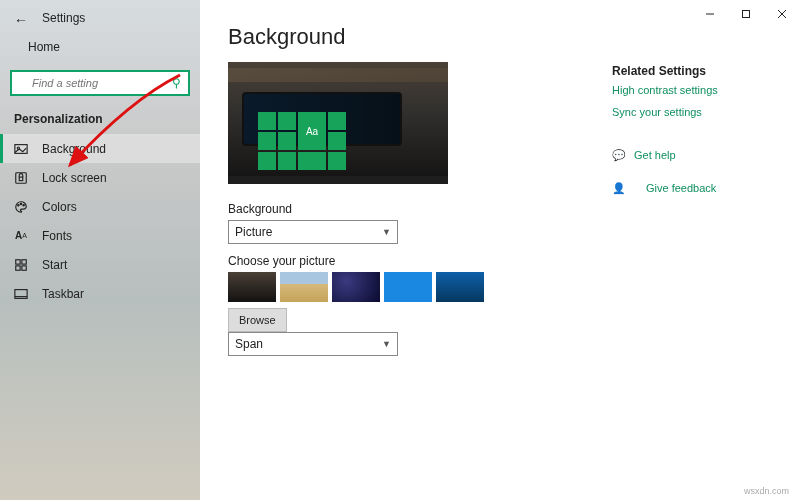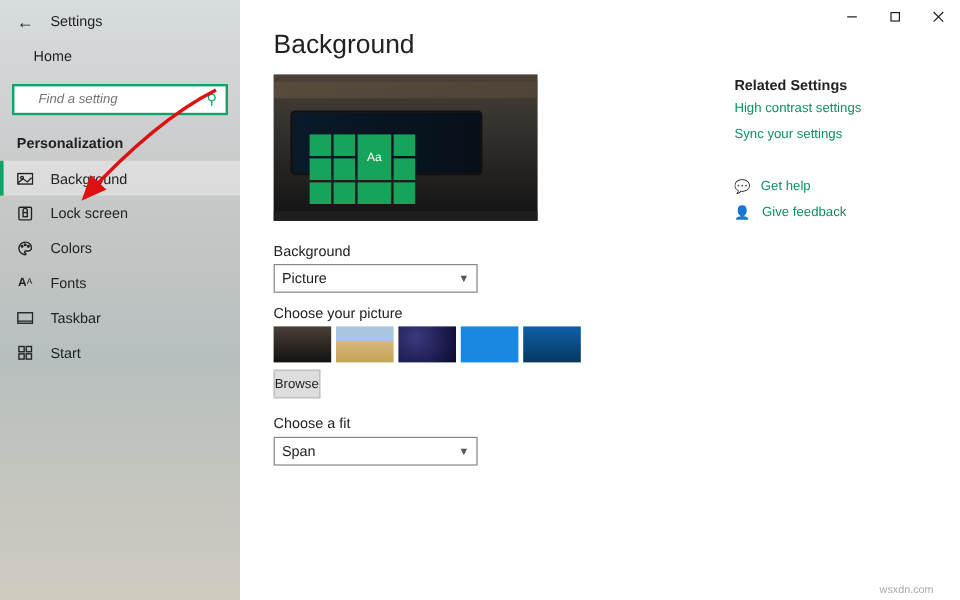--- a/index.html
+++ b/index.html
@@ -34,29 +34,29 @@
   .section-label { font-size: 12px; margin: 10px 0 4px 0; }
   .dropdown { width: 170px; height: 24px; border: 1px solid #888; background: #fff; display: flex; align-items: center; justify-content: space-between; padding: 0 6px; font-size: 12px; }
   .dropdown .chev { font-size: 9px; color: #555; }
   .thumbs { display: flex; gap: 4px; margin-top: 4px; }
   .thumb { width: 48px; height: 30px; }
   .t1 { background: linear-gradient(180deg,#4a4036,#131212); }
   .t2 { background: linear-gradient(180deg,#a8c6e0 40%,#d6b87a 40%,#c4a45a); }
   .t3 { background: radial-gradient(circle at 30% 30%,#3a3a80,#0a0a30); }
   .t4 { background: #1a88e0; }
   .t5 { background: linear-gradient(180deg,#0f5fa8,#063860); }
-  .browse { margin-top: 6px; height: 24px; padding: 0 0; background: #ddd; border: 1px solid #bbb; font-size: 11px; display: inline-flex; align-items: center; }
+  .browse { margin-top: 6px; height: 24px; padding: 0 10px; background: #ddd; border: 1px solid #bbb; font-size: 11px; display: inline-flex; align-items: center; }
   .related { position: absolute; top: 64px; right: 28px; width: 160px; }
   .related h4 { font-size: 12px; font-weight: 600; margin-bottom: 6px; }
   .link { color: #0f8f5f; font-size: 11px; display: block; margin-bottom: 10px; text-decoration: none; }
   .help-row { display: flex; align-items: center; gap: 8px; margin-bottom: 8px; }
   .help-row .hic { width: 14px; height: 14px; font-size: 11px; display: inline-flex; align-items:center; justify-content:center; }
   .arrow-annot { position: absolute; top: 80px; left: 80px; pointer-events: none; z-index: 20; }
   .arrow-annot svg { overflow: visible; }
-  .watermark { position:absolute; bottom:4px; right:22px; font-size:9px; color:#aaa; }
+  .watermark { position:absolute; bottom:4px; right:11px; font-size:9px; color:#aaa; }
 </style>
 </head>
 <body>
 
 <div class="window">
 
   <div class="titlebar">
     <button class="titlebtn">
         <svg viewBox="0 0 10 10">
           <line x1="1" y1="5" x2="9" y2="5"></line>
@@ -128,36 +128,36 @@
       <li>
         <span class="ic">
             <span style="font-size:10px;font-weight:600;">A</span>
             <span style="font-size:7px;">A</span>
           </span>
         <span>Fonts</span>
       </li>
       <li>
         <span class="ic">
             <svg viewBox="0 0 16 16">
-              <rect x="1" y="3" width="14" height="10"></rect>
-              <line x1="1" y1="11" x2="15" y2="11"></line>
-            </svg>
-          </span>
-        <span>Taskbar</span>
-      </li>
-      <li>
-        <span class="ic">
-            <svg viewBox="0 0 16 16">
               <rect x="2" y="2" width="5" height="5"></rect>
               <rect x="9" y="2" width="5" height="5"></rect>
               <rect x="2" y="9" width="5" height="5"></rect>
               <rect x="9" y="9" width="5" height="5"></rect>
             </svg>
           </span>
         <span>Start</span>
+      </li>
+      <li>
+        <span class="ic">
+            <svg viewBox="0 0 16 16">
+              <rect x="1" y="3" width="14" height="10"></rect>
+              <line x1="1" y1="11" x2="15" y2="11"></line>
+            </svg>
+          </span>
+        <span>Taskbar</span>
       </li>
     </ul>
   </div>
 
   <div class="main">
     <div class="page-title">Background</div>
 
     <div class="preview">
       <div class="shelf"></div>
       <div class="monitor"></div>
@@ -186,39 +186,38 @@
     <div class="section-label">Choose your picture</div>
     <div class="thumbs">
       <div class="thumb t1"></div>
       <div class="thumb t2"></div>
       <div class="thumb t3"></div>
       <div class="thumb t4"></div>
       <div class="thumb t5"></div>
     </div>
     <div class="browse">Browse</div>
 
-    <div class="section-label" style="margin-top:14px">Choose a fit</div>
     <div class="dropdown">
       <span>Span</span>
       <span class="chev">▼</span>
     </div>
 
     
     <div class="related">
       <h4>Related Settings</h4>
       <a class="link">High contrast settings</a>
       <a class="link">Sync your settings</a>
       <div style="height:20px"></div>
       <div class="help-row">
         <span class="hic">💬</span>
         <a class="link" style="margin:0">Get help</a>
       </div>
       <div class="help-row">
         <span class="hic">👤</span>
-        <a class="link" style="margin:1px">Give feedback</a>
+        <a class="link" style="margin:12px">Give feedback</a>
       </div>
     </div>
   </div>
 
   <div class="arrow-annot">
     <svg width="110" height="100">
       <defs>
         <marker id="ah" markerWidth="8" markerHeight="8" refX="6" refY="3" orient="auto">
           <path d="M0,0 L7,3 L0,6 z" fill="#d11"></path>
         </marker>

